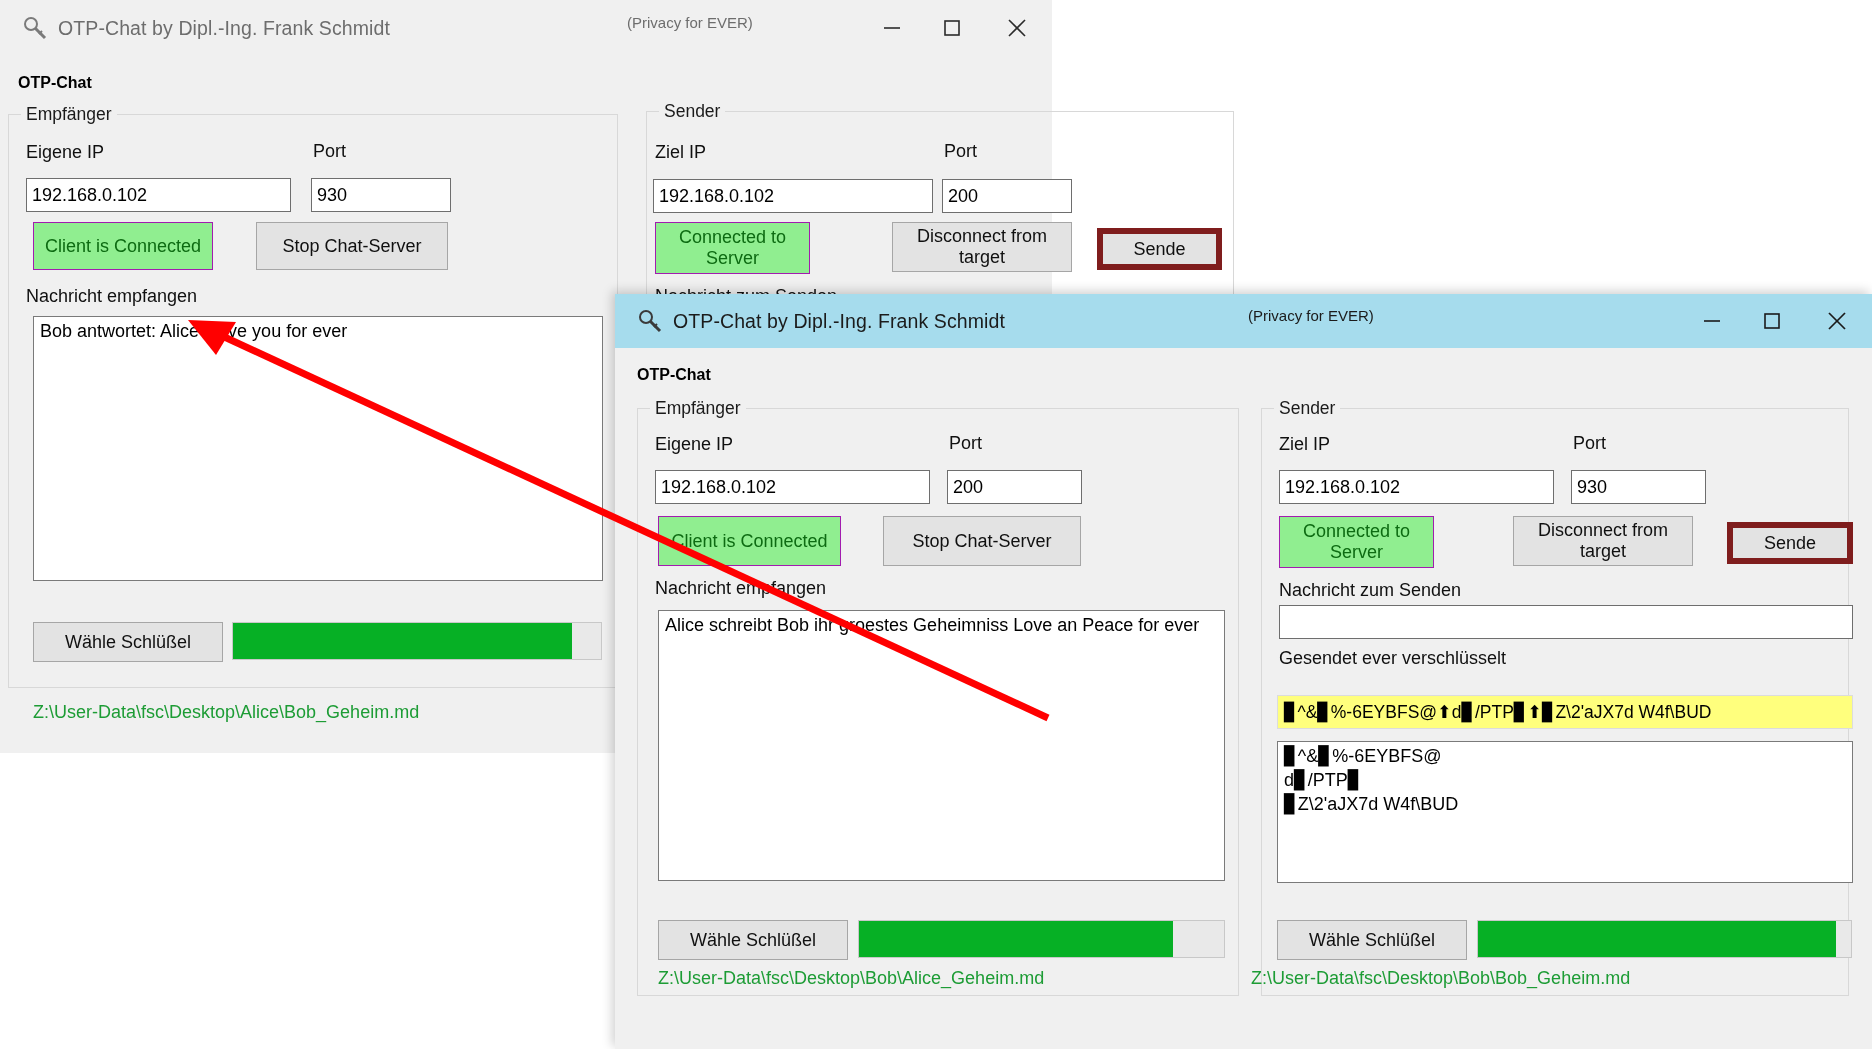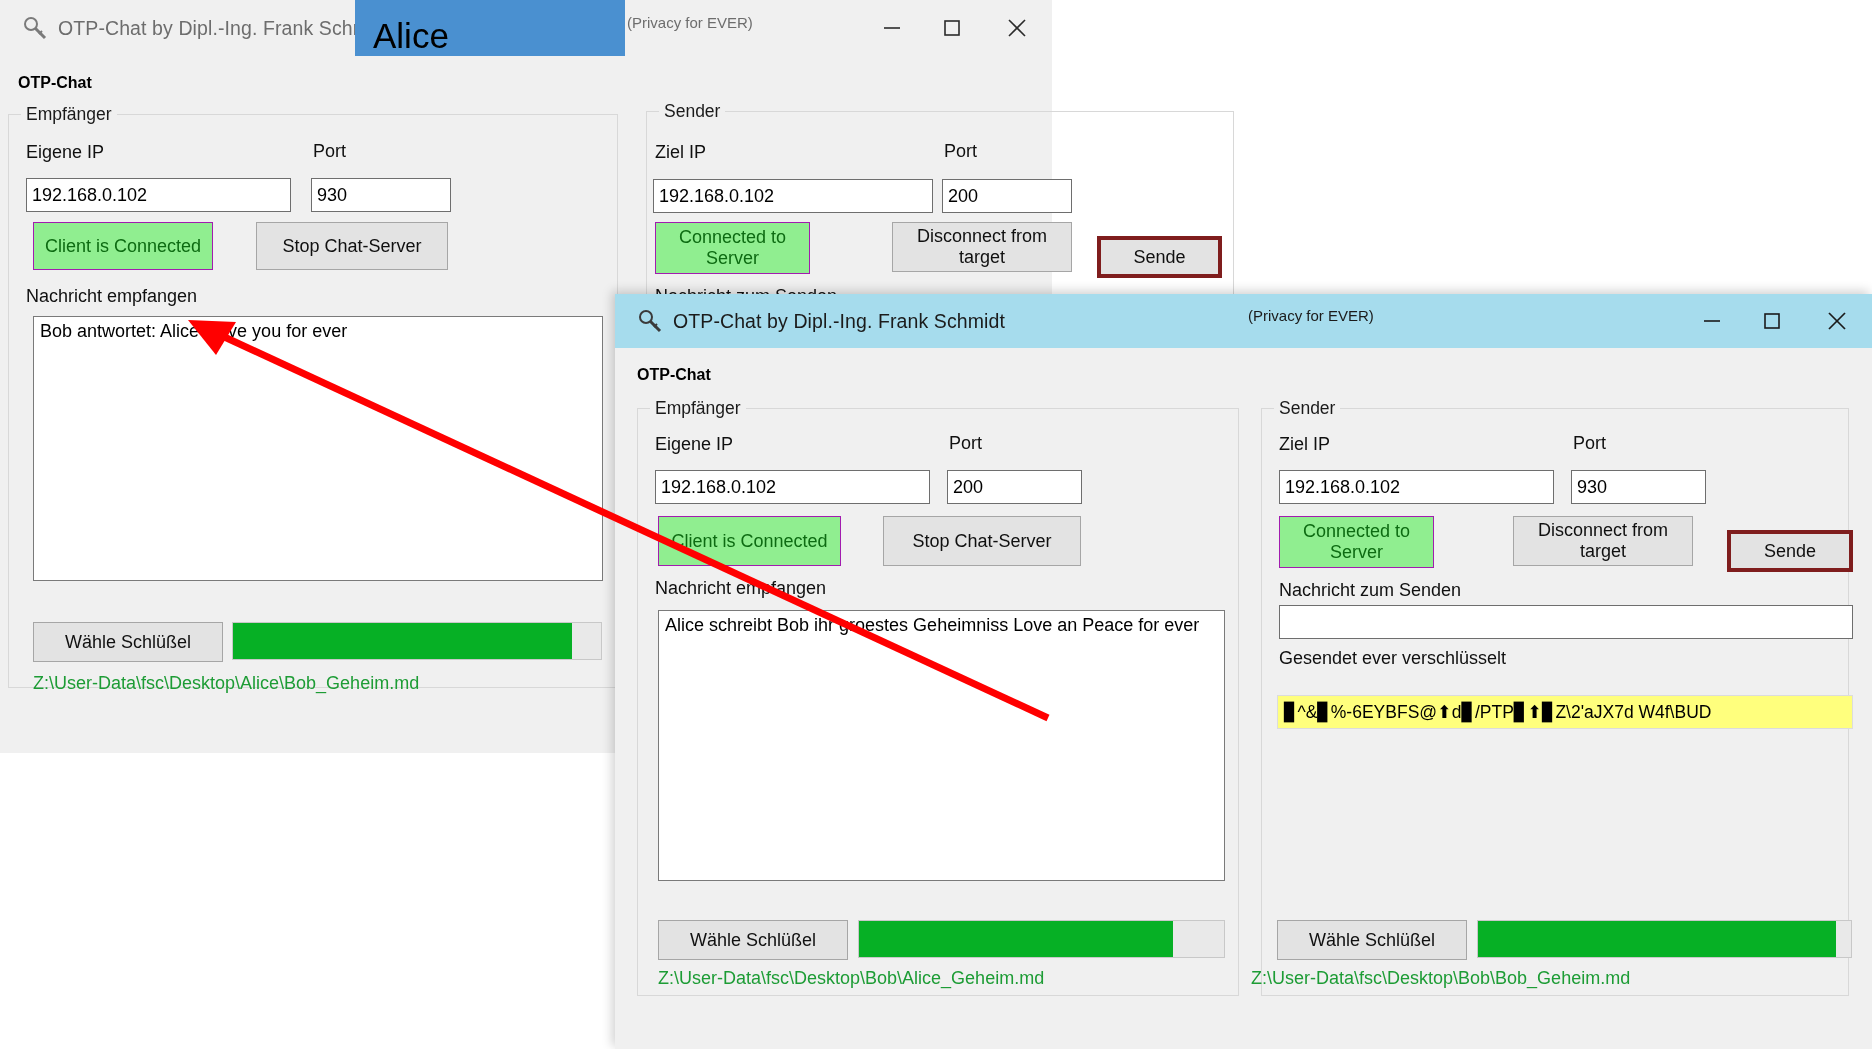--- a/index.html
+++ b/index.html
@@ -137,23 +137,22 @@
     text-align: center;
     line-height: 1.15;
     cursor: default;
   }
   .btn.green {
     background: #90ee90;
     color: #0d6b12;
     border: 1px solid #a21caf;
   }
   .btn.focus {
-    border: 4px solid #7f1d1d;
+    border: 6px solid #7f1d1d;
     background: #e3e3e3;
-    margin-top: 8px;
   }
   .memo {
     position: absolute;
     background: #fff;
     border: 1px solid #7a7a7a;
     box-sizing: border-box;
     font-size: 18px;
     color: #000;
     padding: 3px 6px;
     overflow: hidden;
@@ -214,23 +213,20 @@
       <span class="tb-icon">
         <svg width="26" height="26" viewBox="0 0 26 26">
           <circle cx="9" cy="9" r="6" fill="none" stroke="#7a7a7a" stroke-width="2"></circle>
           <line x1="13.5" y1="13.5" x2="23" y2="23" stroke="#7a7a7a" stroke-width="3"></line>
           <line x1="17" y1="19" x2="20" y2="16" stroke="#7a7a7a" stroke-width="2"></line>
         </svg>
       </span>
       <span class="tb-title">OTP-Chat by Dipl.-Ing. Frank Schmidt</span>
       <span class="tb-tail" style="position:absolute; left:627px; top:14px;">(Privacy for EVER)</span>
 
-      <div class="name-badge" style="left:355px; top:0px; width:270px; height:70px; background:#4a90d0;">
-        <span>Alice</span>
-      </div>
 
       <div class="wbtns" style="right:0px;">
         <div class="wbtn">
           <svg width="22" height="22" viewBox="0 0 22 22">
               <line x1="3" y1="11" x2="19" y2="11" stroke="#2b2b2b" stroke-width="1.6"></line>
             </svg>
         </div>
         <div class="wbtn">
           <svg width="22" height="22" viewBox="0 0 22 22">
               <rect x="4" y="4" width="14" height="14" fill="none" stroke="#2b2b2b" stroke-width="1.6"></rect>
@@ -263,21 +259,21 @@
       <div class="btn" style="left:256px; top:166px; width:192px; height:48px;">Stop Chat-Server</div>
 
       <div class="lbl" style="left:26px; top:230px;">Nachricht empfangen</div>
 
       <div class="memo" style="left:33px; top:260px; width:570px; height:265px;">Bob antwortet: Alice I love you for ever</div>
 
       <div class="btn" style="left:33px; top:566px; width:190px; height:40px;">Wähle Schlüßel</div>
       <div class="progress" style="left:232px; top:566px; width:370px; height:38px;">
         <i style="width:92%;"></i>
       </div>
-      <div class="pathlbl" style="left:33px; top:617px;">Z:\User-Data\fsc\Desktop\Alice\Bob_Geheim.md</div>
+      <div class="pathlbl" style="left:33px; top:646px;">Z:\User-Data\fsc\Desktop\Alice\Bob_Geheim.md</div>
 
       <div class="groupbox" style="left:646px; top:55px; width:588px; height:574px;">
         <span class="group-legend">Sender</span>
       </div>
 
       <div class="lbl" style="left:655px; top:86px;">Ziel IP</div>
       <div class="lbl" style="left:944px; top:85px;">Port</div>
 
       <div class="tbox" style="left:653px; top:123px; width:280px; height:34px;">192.168.0.102</div>
       <div class="tbox" style="left:942px; top:123px; width:130px; height:34px;">200</div>
@@ -365,20 +361,23 @@
       <div class="btn" style="left:898px; top:168px; width:180px; height:50px;">Disconnect from target</div>
       <div class="btn focus" style="left:1112px; top:174px; width:126px; height:42px;">Sende</div>
 
       <div class="lbl" style="left:664px; top:232px;">Nachricht zum Senden</div>
       <div class="tbox" style="left:664px; top:257px; width:574px; height:34px;"></div>
 
       <div class="lbl" style="left:664px; top:300px;">Gesendet ever verschlüsselt</div>
 
       <div class="cipherline" style="left:662px; top:347px; width:576px; height:34px;">▊^&amp;▊%-6EYBFS@⬆d▊/PTP▊⬆▊Z\2'aJX7d W4f\BUD</div>
 
+      <div class="memo" style="left:662px; top:393px; width:576px; height:142px;">▊^&amp;▊%-6EYBFS@
+d▊/PTP▊
+▊Z\2'aJX7d W4f\BUD</div>
 
       <div class="btn" style="left:662px; top:572px; width:190px; height:40px;">Wähle Schlüßel</div>
       <div class="progress" style="left:862px; top:572px; width:375px; height:38px;">
         <i style="width:96%;"></i>
       </div>
       <div class="pathlbl" style="left:636px; top:620px;">Z:\User-Data\fsc\Desktop\Bob\Bob_Geheim.md</div>
     </div>
   </div>
 
   <svg id="arrow" viewBox="0 0 1872 1049">

